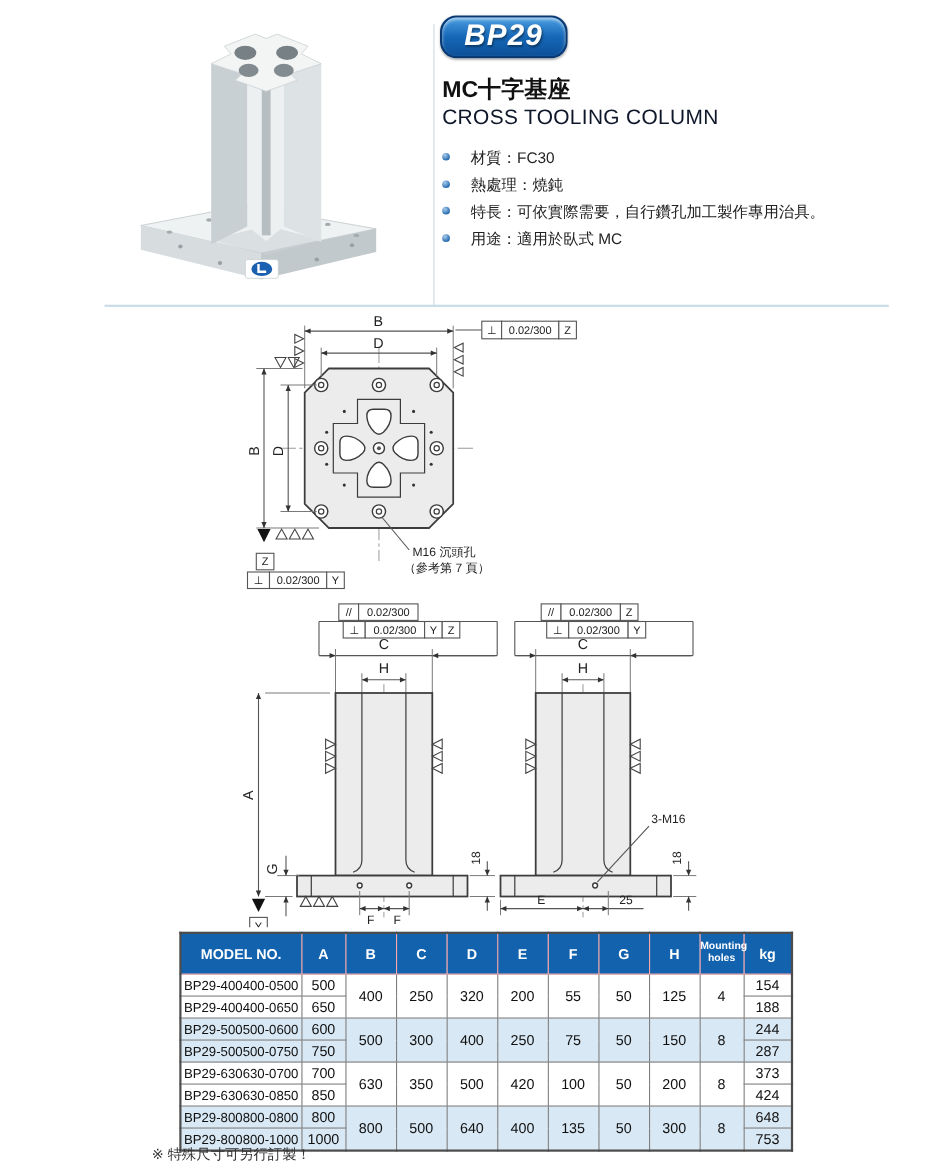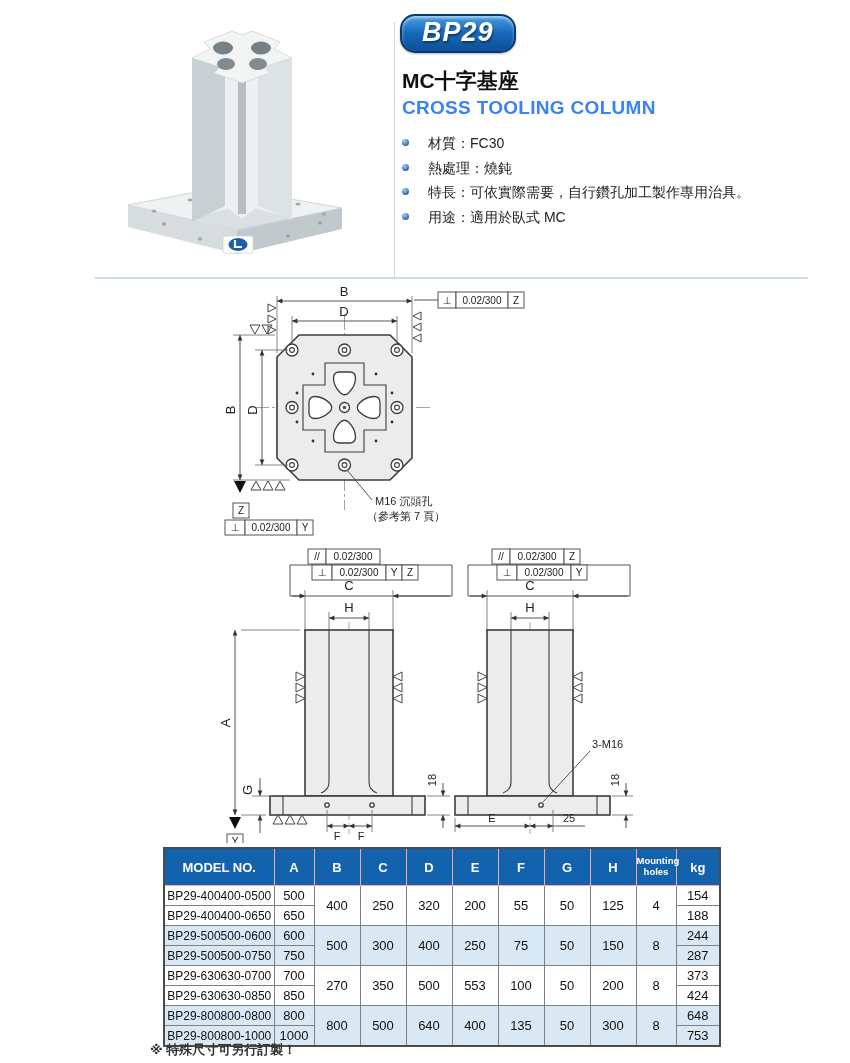--- a/index.html
+++ b/index.html
@@ -9,21 +9,21 @@
   .product-img{position:absolute;left:92px;top:8px;width:290px;height:262px;}
   .v-divider{position:absolute;left:394px;top:22px;width:1px;height:256px;background:#ccd9e4;}
   .h-divider{position:absolute;left:95px;top:277px;width:713px;height:2px;background:#c9dcea;}
   .hero-right{position:absolute;left:400px;top:14px;width:440px;}
   .badge{display:inline-block;background:linear-gradient(180deg,#4a9de0 0%,#1668b8 50%,#0d4f98 100%);
          border:2px solid #0a3a74;border-radius:15px;padding:1px 20px 3px 20px;
          box-shadow:inset 0 2px 3px rgba(255,255,255,.55), 0 1px 2px rgba(0,0,0,.3);}
   .badge span{color:#fff;font-weight:bold;font-style:italic;font-size:27px;letter-spacing:1px;
          text-shadow:1px 2px 2px rgba(0,0,0,.4);}
   .title-zh{margin:14px 0 0 2px;font-size:21px;font-weight:bold;color:#111;}
-  .title-en{margin:2px 0 0 2px;font-size:19px;font-weight:bold;color:#3b82f6;letter-spacing:.3px;}
+  .title-en{margin:2px 0 0 2px;font-size:19px;font-weight:normal;color:#0f172a;letter-spacing:.3px;}
   .spec-list{list-style:none;margin:12px 0 0 2px;padding:0;}
   .spec-list li{font-size:14px;line-height:1.75;color:#222;display:flex;align-items:baseline;gap:12px;}
   .dot{flex:0 0 auto;width:7px;height:7px;border-radius:50%;margin-right:7px;position:relative;top:-2px;
        background:radial-gradient(circle at 35% 30%,#a8cdee,#2a6cb0 70%);}
   
   .drawing{position:absolute;left:0;top:278px;width:850px;height:565px;}
   .drawing text{fill:#222;}
   .out{fill:#ececec;stroke:#3c3c3c;stroke-width:1.6;}
   .thin{fill:none;stroke:#3c3c3c;stroke-width:1.1;}
   .hole{fill:#fff;stroke:#3c3c3c;stroke-width:1.3;}
@@ -38,21 +38,21 @@
   
   .spec-table{position:absolute;left:163px;top:847px;width:556px;border-collapse:collapse;
               table-layout:fixed;border:2px solid #4c4c4c;}
   .spec-table th{background:#1262ae;color:#fff;font-size:13px;font-weight:bold;height:36px;
               border:1px solid #fca5a5;padding:0;}
   .spec-table th.small{font-size:9.5px;line-height:1.15;}
   .spec-table td{border:1px solid #7f7f7f;font-size:13px;text-align:center;height:19px;
               padding:0;color:#111;background:#fff;}
   .spec-table td.model{font-size:12px;}
   .spec-table tr.alt td{background:#d8e8f4;}
-  .note{position:absolute;left:150px;top:1041px;font-size:13px;color:#333;font-weight:bold;}
+  .note{position:absolute;left:138px;top:1041px;font-size:13px;color:#333;}
 </style>
 </head>
 <body>
 
 <div class="page">
 
   <svg class="product-img" viewBox="0 0 290 262">
     <g>
       <polygon points="36,197 130,179 250,200 145,222" fill="#eff2f2" stroke="#c6cccd" stroke-width="0.8"></polygon>
       <polygon points="36,197 145,222 145,246 36,219" fill="#d7dddf"></polygon>
@@ -458,24 +458,24 @@
         <td>244</td>
       </tr>
       <tr class="alt">
         <td class="model">BP29-500500-0750</td>
         <td>750</td>
         <td>287</td>
       </tr>
       <tr>
         <td class="model">BP29-630630-0700</td>
         <td>700</td>
-        <td rowspan="2">270</td>
+        <td rowspan="2">630</td>
         <td rowspan="2">350</td>
         <td rowspan="2">500</td>
-        <td rowspan="2">553</td>
+        <td rowspan="2">420</td>
         <td rowspan="2">100</td>
         <td rowspan="2">50</td>
         <td rowspan="2">200</td>
         <td rowspan="2">8</td>
         <td>373</td>
       </tr>
       <tr>
         <td class="model">BP29-630630-0850</td>
         <td>850</td>
         <td>424</td>

